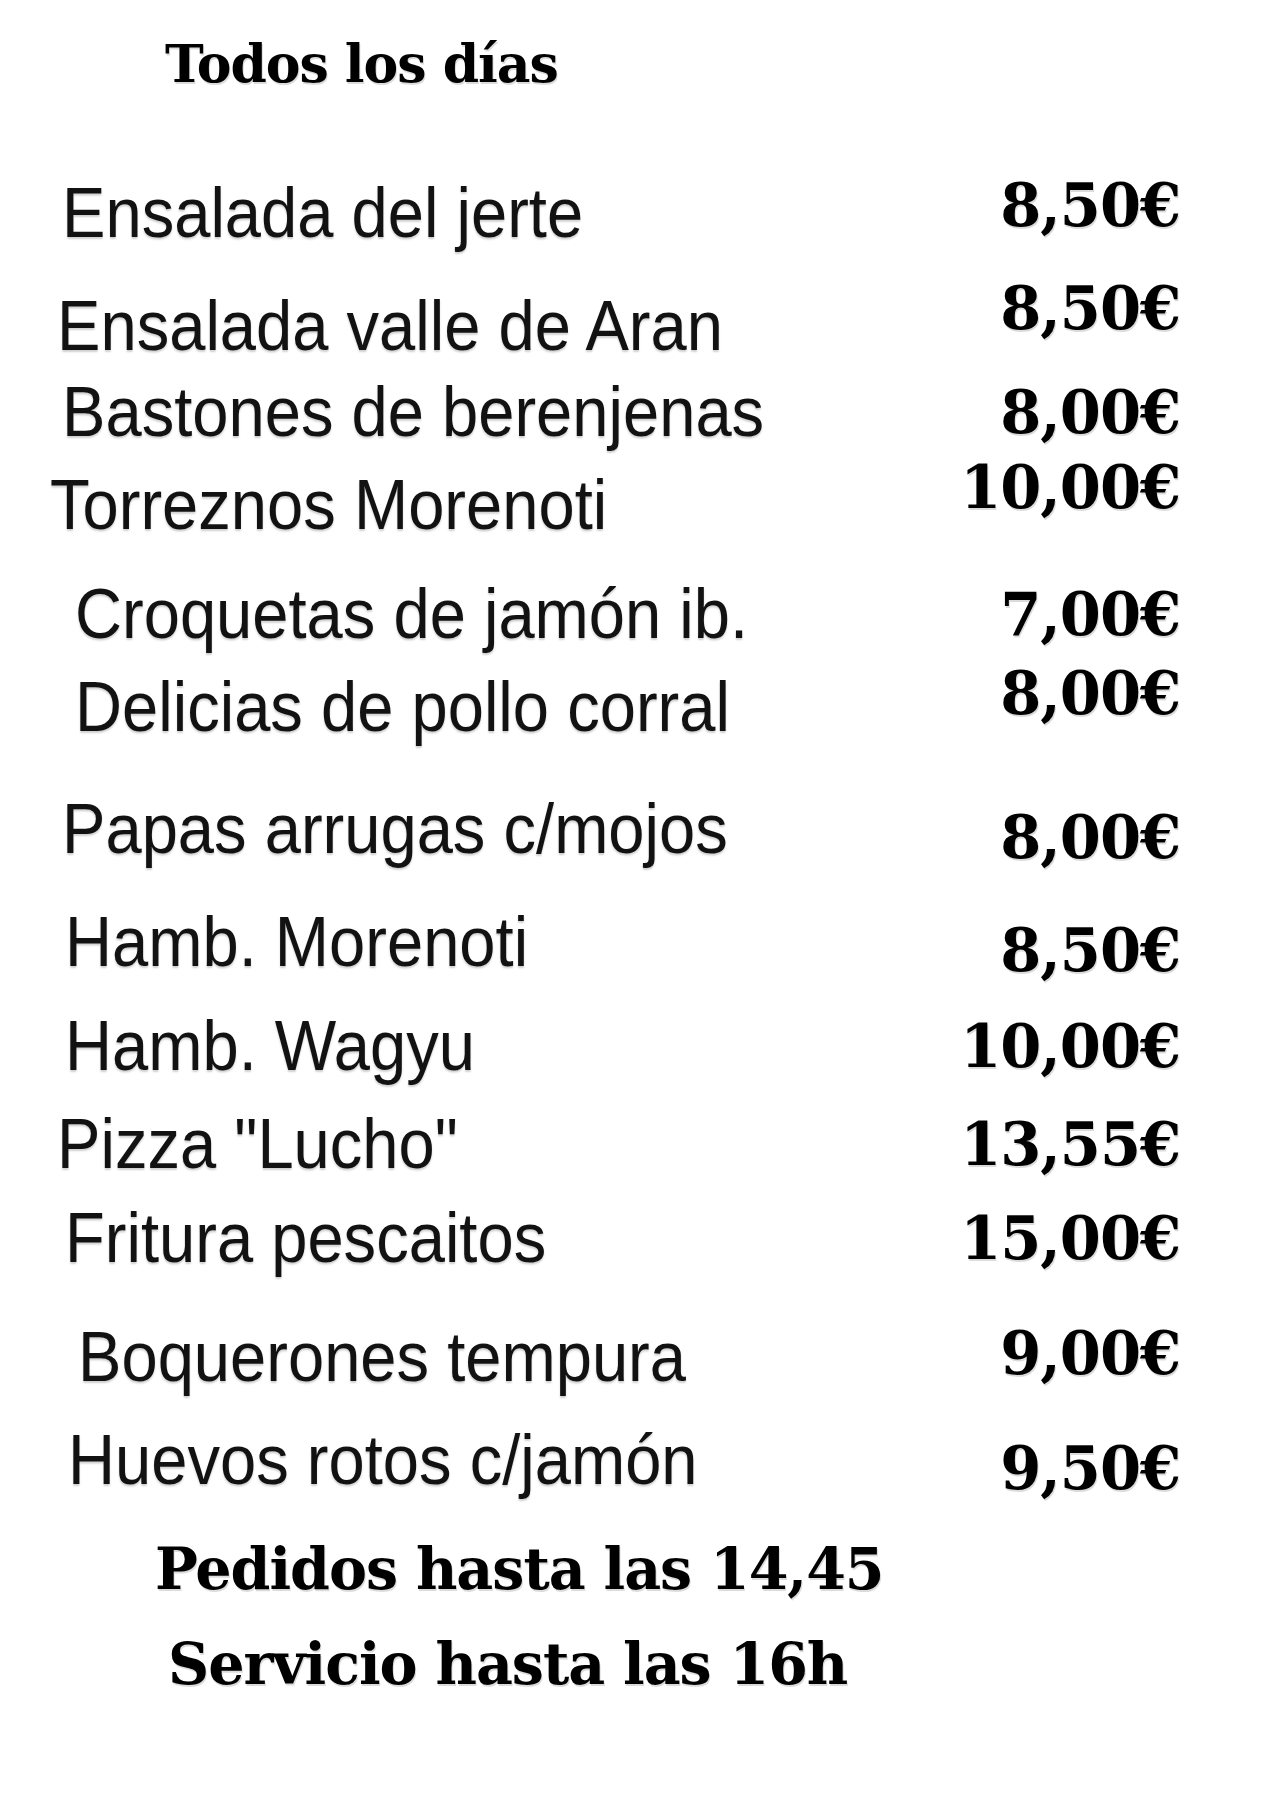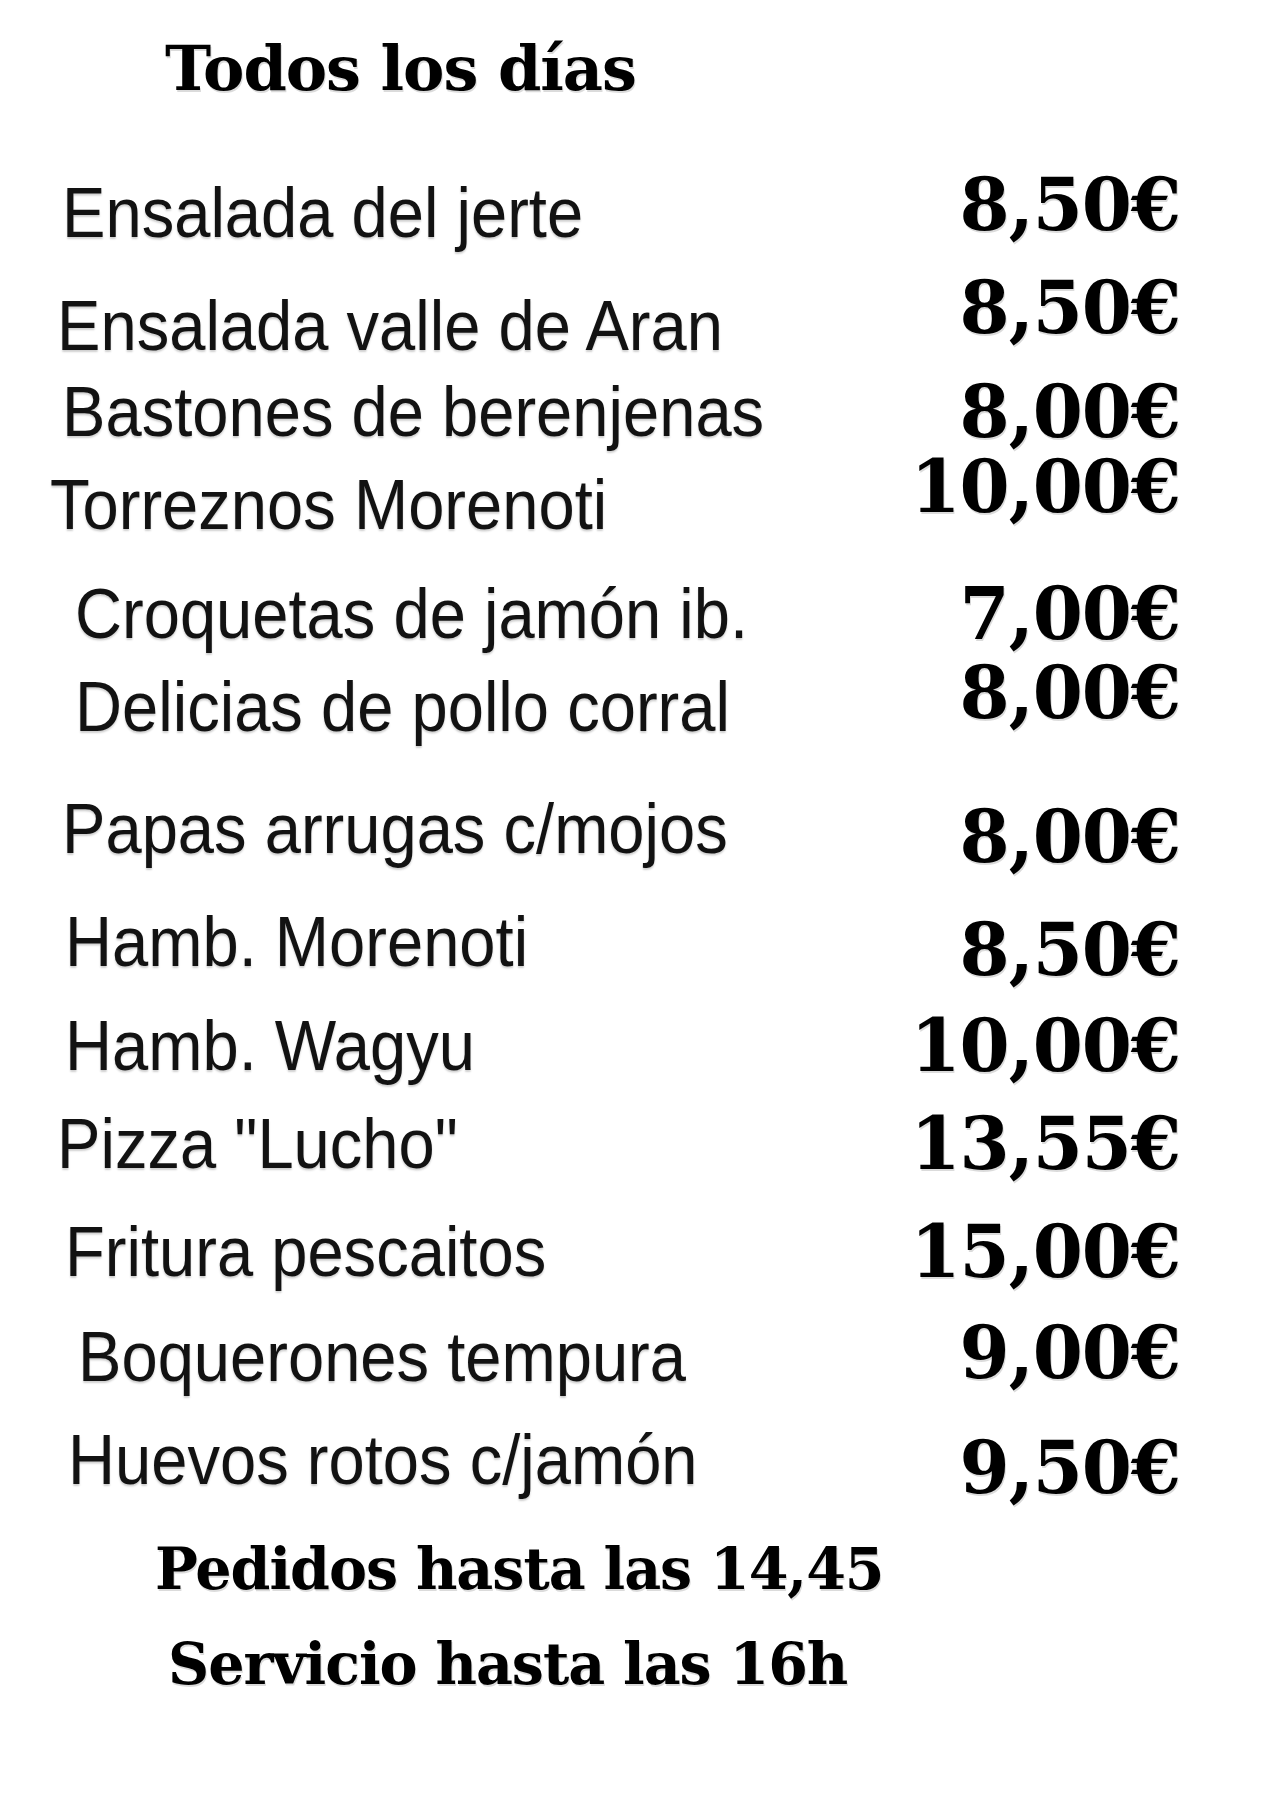--- a/index.html
+++ b/index.html
@@ -16,21 +16,21 @@
     font-family:"DejaVu Serif", serif;
     font-weight:700;
     color:#000;
     text-shadow:1px 2px 0 rgba(0,0,0,0.14);
     letter-spacing:-1px;
     white-space:nowrap;
   }
   .title{
     position:absolute;
     top:38px;left:165px;
-    font-size:62px;
+    font-size:52px;
     line-height:1;
   }
   .row{
     position:absolute;
     right:100px;
     height:78px;
     display:flex;
     justify-content:space-between;
     align-items:center;
   }
@@ -39,36 +39,36 @@
     line-height:78px;
     font-weight:400;
     color:#121212;
     white-space:nowrap;
     display:inline-block;
     transform:scaleX(0.93);
     transform-origin:left center;
     text-shadow:0 2px 2px rgba(40,40,40,0.22);
   }
   .pr{
-    font-size:72px;
+    font-size:59px;
     line-height:1;
     display:inline-block;
   }
   
   .r1{top:174px;left:62px;}
   .r2{top:287px;left:57px;}
   .r3{top:373px;left:62px;}
   .r4{top:466px;left:50px;}
   .r5{top:575px;left:75px;}
   .r6{top:668px;left:75px;gap:12px;}
   .r7{top:790px;left:62px;gap:32px;}
   .r8{top:903px;left:65px;}
   .r9{top:1007px;left:65px;}
   .r10{top:1105px;left:57px;}
-  .r11{top:1199px;left:65px;margin-top:14px;}
+  .r11{top:1199px;left:65px;}
   .r12{top:1318px;left:78px;}
   .r13{top:1421px;left:68px;gap:40px;}
   
   .r1 .pr{transform:translateY(-8px);}
   .r2 .pr{transform:translateY(-18px);}
   .r4 .pr{transform:translateY(-18px);}
   .r6 .pr{transform:translateY(-14px);}
   .r7 .pr{transform:translateY(8px);}
   .r8 .pr{transform:translateY(8px);}
   .r12 .pr{transform:translateY(-4px);}

